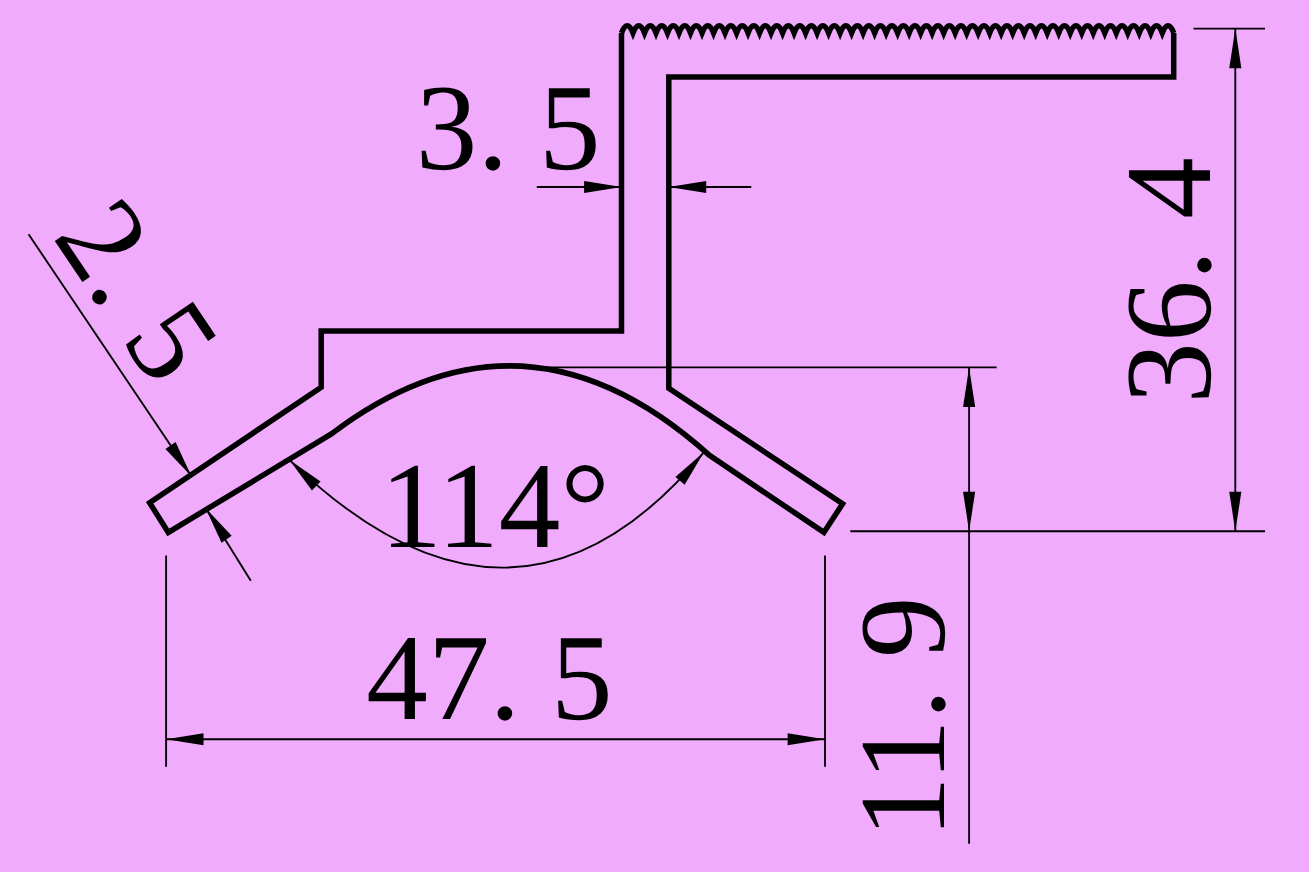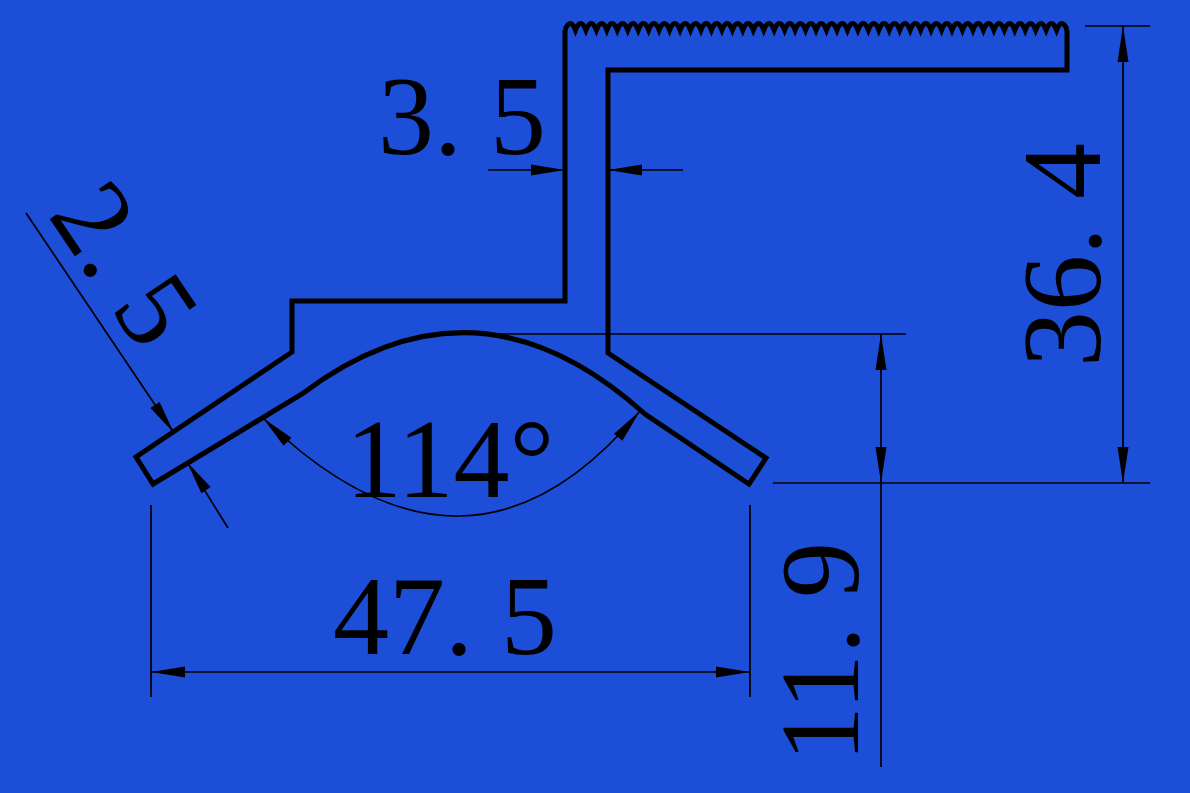--- a/index.html
+++ b/index.html
@@ -7,21 +7,21 @@
     padding: 0;
     background: #ffffff;
     width: 1190px;
     height: 793px;
     overflow: hidden;
   }
   .canvas-wrap {
     position: relative;
     width: 1190px;
     height: 793px;
-    background: #1d4ed8;
+    background: #f0abfc;
   }
   svg { display: block; }
   .profile-stroke {
     fill: none;
     stroke: #000000;
     stroke-width: 5;
     stroke-linejoin: miter;
     stroke-linecap: butt;
   }
   .dim-stroke {

